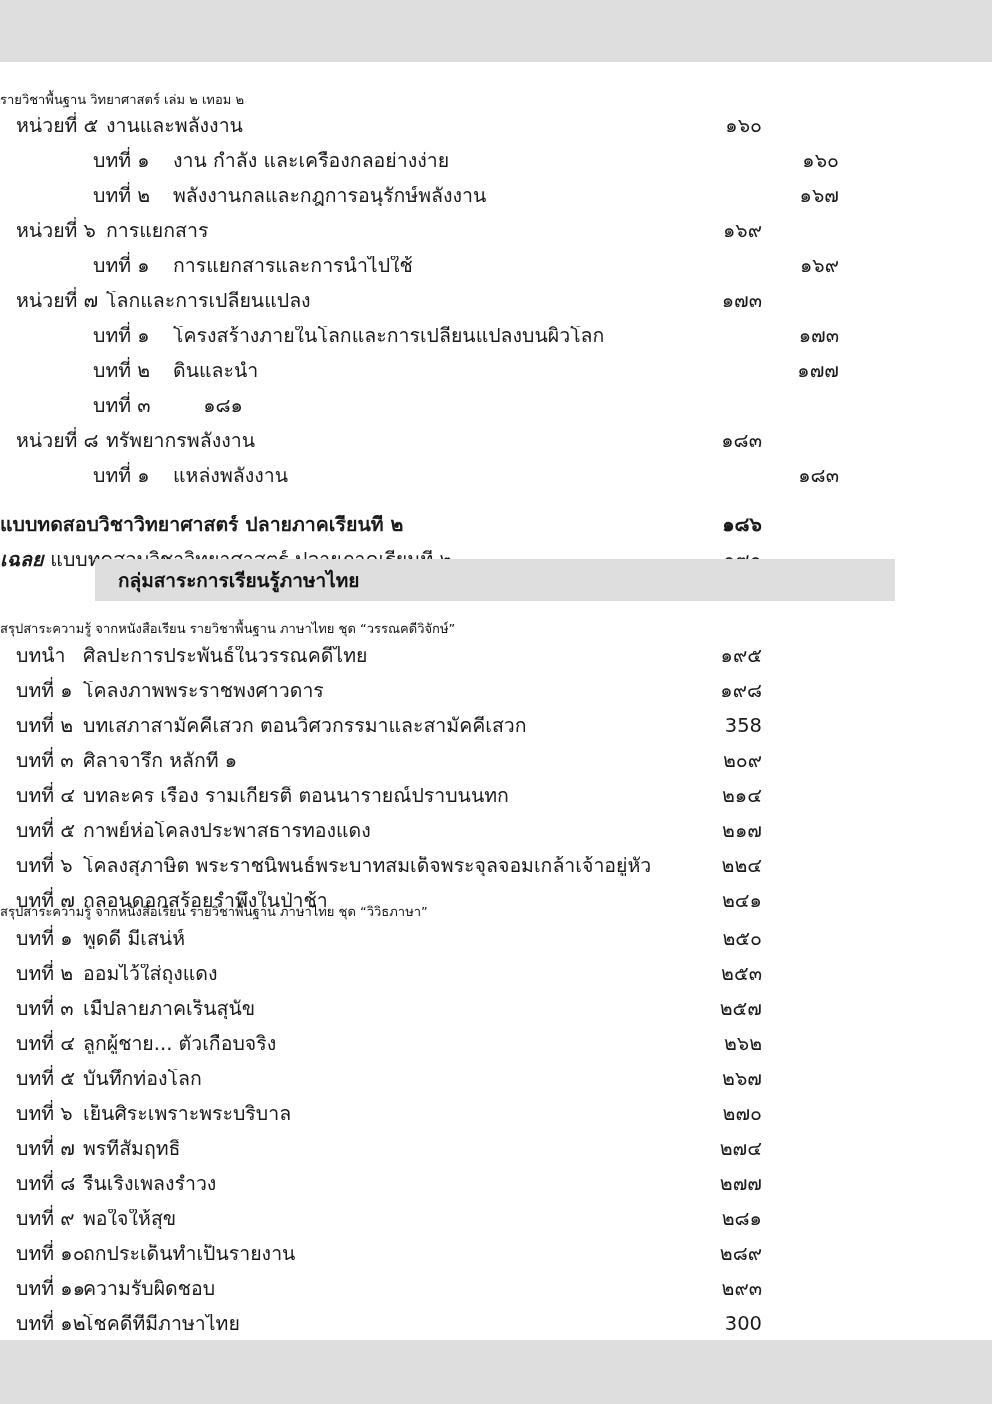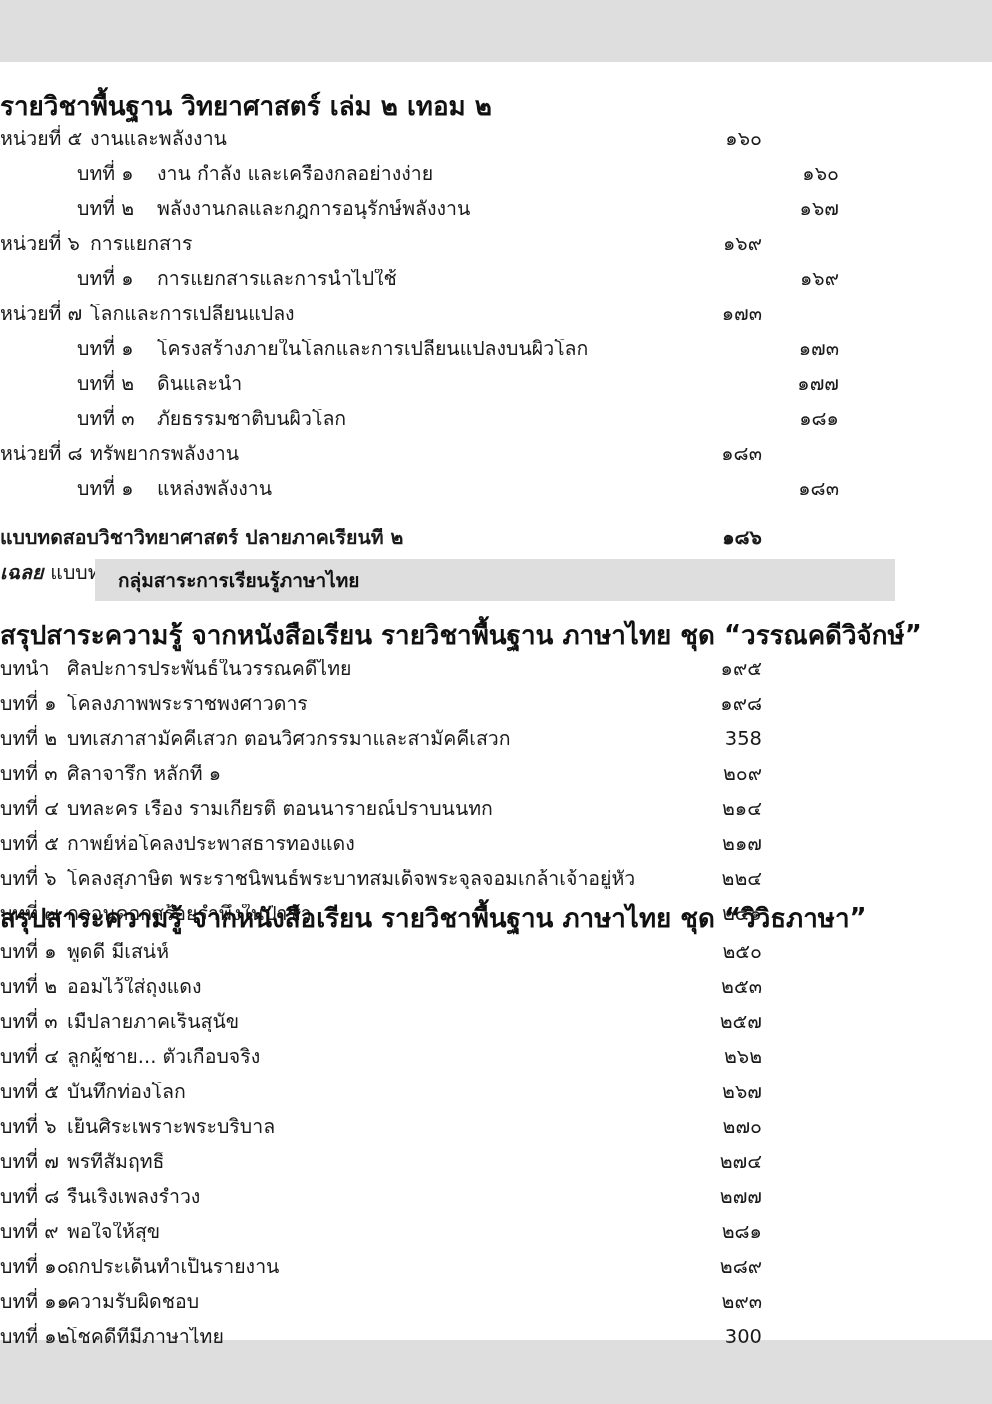--- a/index.html
+++ b/index.html
@@ -36,20 +36,21 @@
     align-items: baseline;
     width: 762px;
     font-size: 19.5px;
     line-height: 1;
     color: #1a1a1a;
     height: 35px;
   }
   .toc-row .lbl {
     flex: 0 0 auto;
     white-space: nowrap;
+    margin-left: 16px;
   }
   .toc-row .ttl {
     flex: 1 1 auto;
     white-space: nowrap;
     overflow: hidden;
   }
   .toc-row .pg {
     flex: 0 0 70px;
     text-align: right;
     white-space: nowrap;
@@ -68,22 +69,22 @@
 
   
   .bold { font-weight: bold; }
   .bold-italic {
     font-weight: bold;
     font-style: italic;
   }
 
   
   .book-heading {
-    font-size: 26px;
-    font-weight: bold;
+    font-size: 13px;
+    font-weight: normal;
     color: #111;
     line-height: 1;
     white-space: nowrap;
   }
 
   
   .section-band {
     position: absolute;
     left: 95px;
     width: 800px;
@@ -149,21 +150,20 @@
           <span class="ttl">โครงสร้างภายในโลกและการเปลี่ยนแปลงบนผิวโลก</span>
           <span class="pg">๑๗๓</span>
         </div>
         <div class="toc-row row-chapter">
           <span class="lbl">บทที่ ๒</span>
           <span class="ttl">ดินและน้ำ</span>
           <span class="pg">๑๗๗</span>
         </div>
         <div class="toc-row row-chapter">
           <span class="lbl">บทที่ ๓</span>
-          <span class="ttl">ภัยธรรมชาติบนผิวโลก</span>
           <span class="pg">๑๘๑</span>
         </div>
         <div class="toc-row row-unit">
           <span class="lbl">หน่วยที่ ๘</span>
           <span class="ttl">ทรัพยากรพลังงาน</span>
           <span class="pg">๑๘๓</span>
         </div>
         <div class="toc-row row-chapter">
           <span class="lbl">บทที่ ๑</span>
           <span class="ttl">แหล่งพลังงาน</span>

